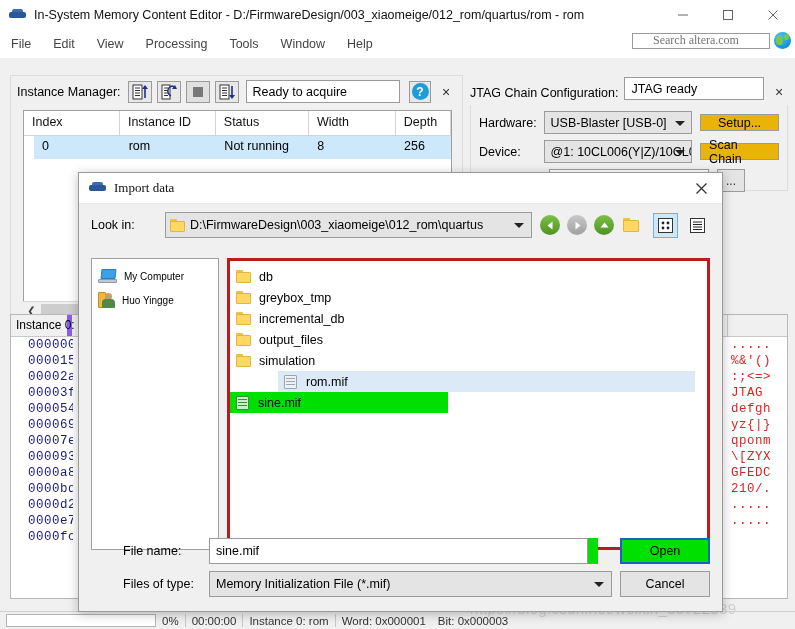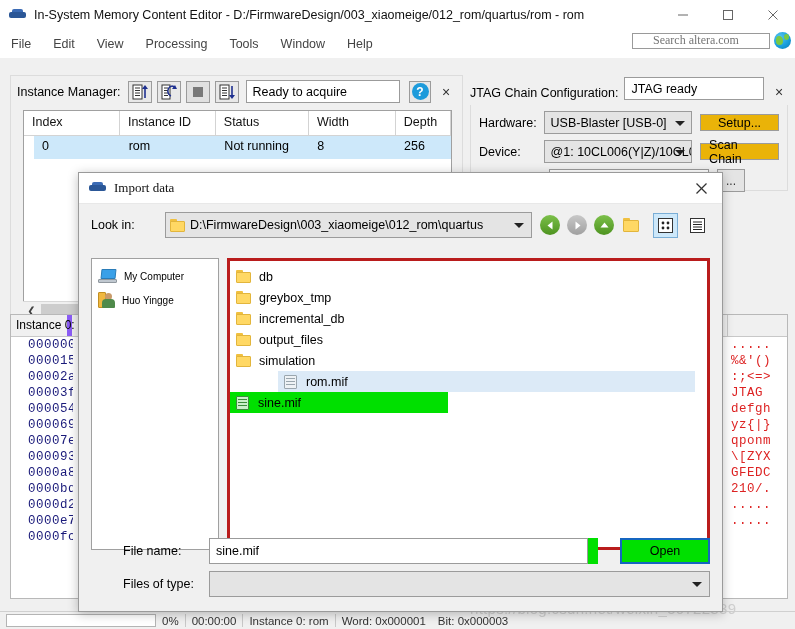--- a/index.html
+++ b/index.html
@@ -793,19 +793,21 @@
         <div class="brow-label">File name:</div>
         <div class="fname-wrap">
           <input class="fname-input" type="text" value="sine.mif" style="">
           <div class="green-strip"></div>
         </div>
         <div class="open-btn">Open</div>
       </div>
       <div class="brow">
         <div class="brow-label">Files of type:</div>
         <div class="type-combo">
+          <span>Memory Initialization File (*.mif)</span>
           <span class="arrow"></span>
         </div>
+        <div class="cancel-btn">Cancel</div>
       </div>
     </div>
   </div>
 
 </div>
 
 </body></html>

